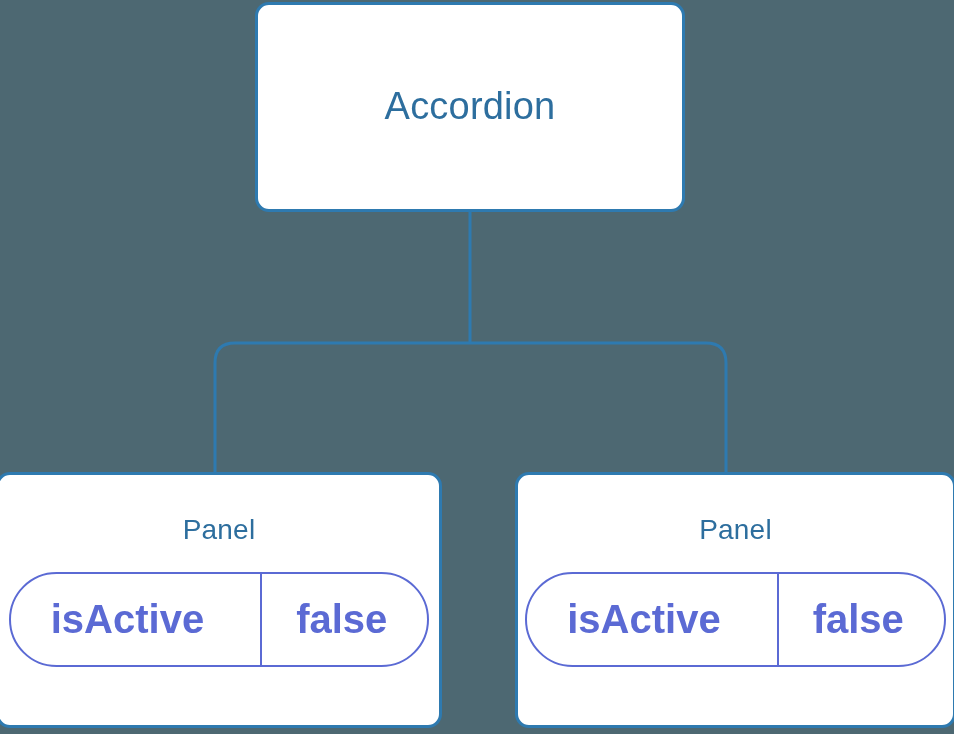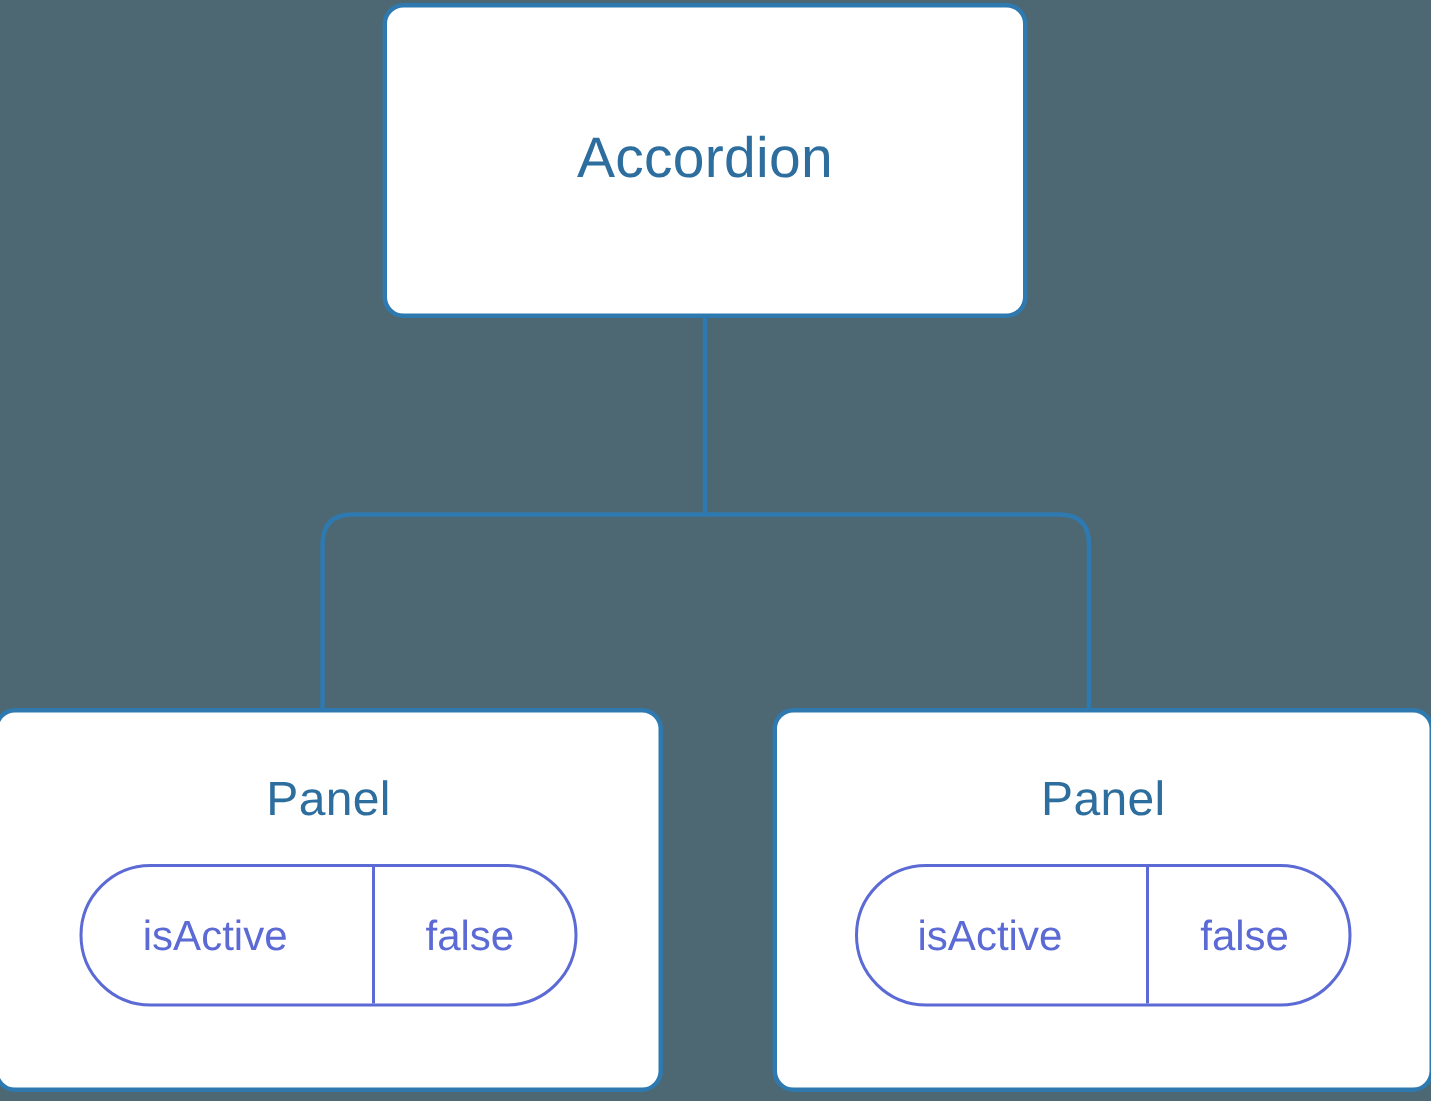--- a/index.html
+++ b/index.html
@@ -76,42 +76,42 @@
     left: -4px;
     width: 446px;
   }
 
   #node-panel-right {
     left: 515px;
     width: 441px;
   }
 
   .panel-card .node-title {
-    font-size: 32px;
+    font-size: 28px;
   }
 
   
   .prop-pill {
     margin-top: 26px;
     height: 95px;
     border: 2px solid #5b6ad4;
     border-radius: 50px;
     display: flex;
     align-items: stretch;
     box-sizing: border-box;
   }
 
   .prop-key,
   .prop-value {
     display: flex;
     align-items: center;
     justify-content: center;
     color: #5b6ad4;
-    font-size: 28px;
-    font-weight: 400;
+    font-size: 40px;
+    font-weight: 700;
     white-space: nowrap;
     box-sizing: border-box;
   }
 
   .prop-key {
     padding: 0 34px 0 40px;
   }
 
   .prop-value {
     padding: 0 40px 0 34px;

